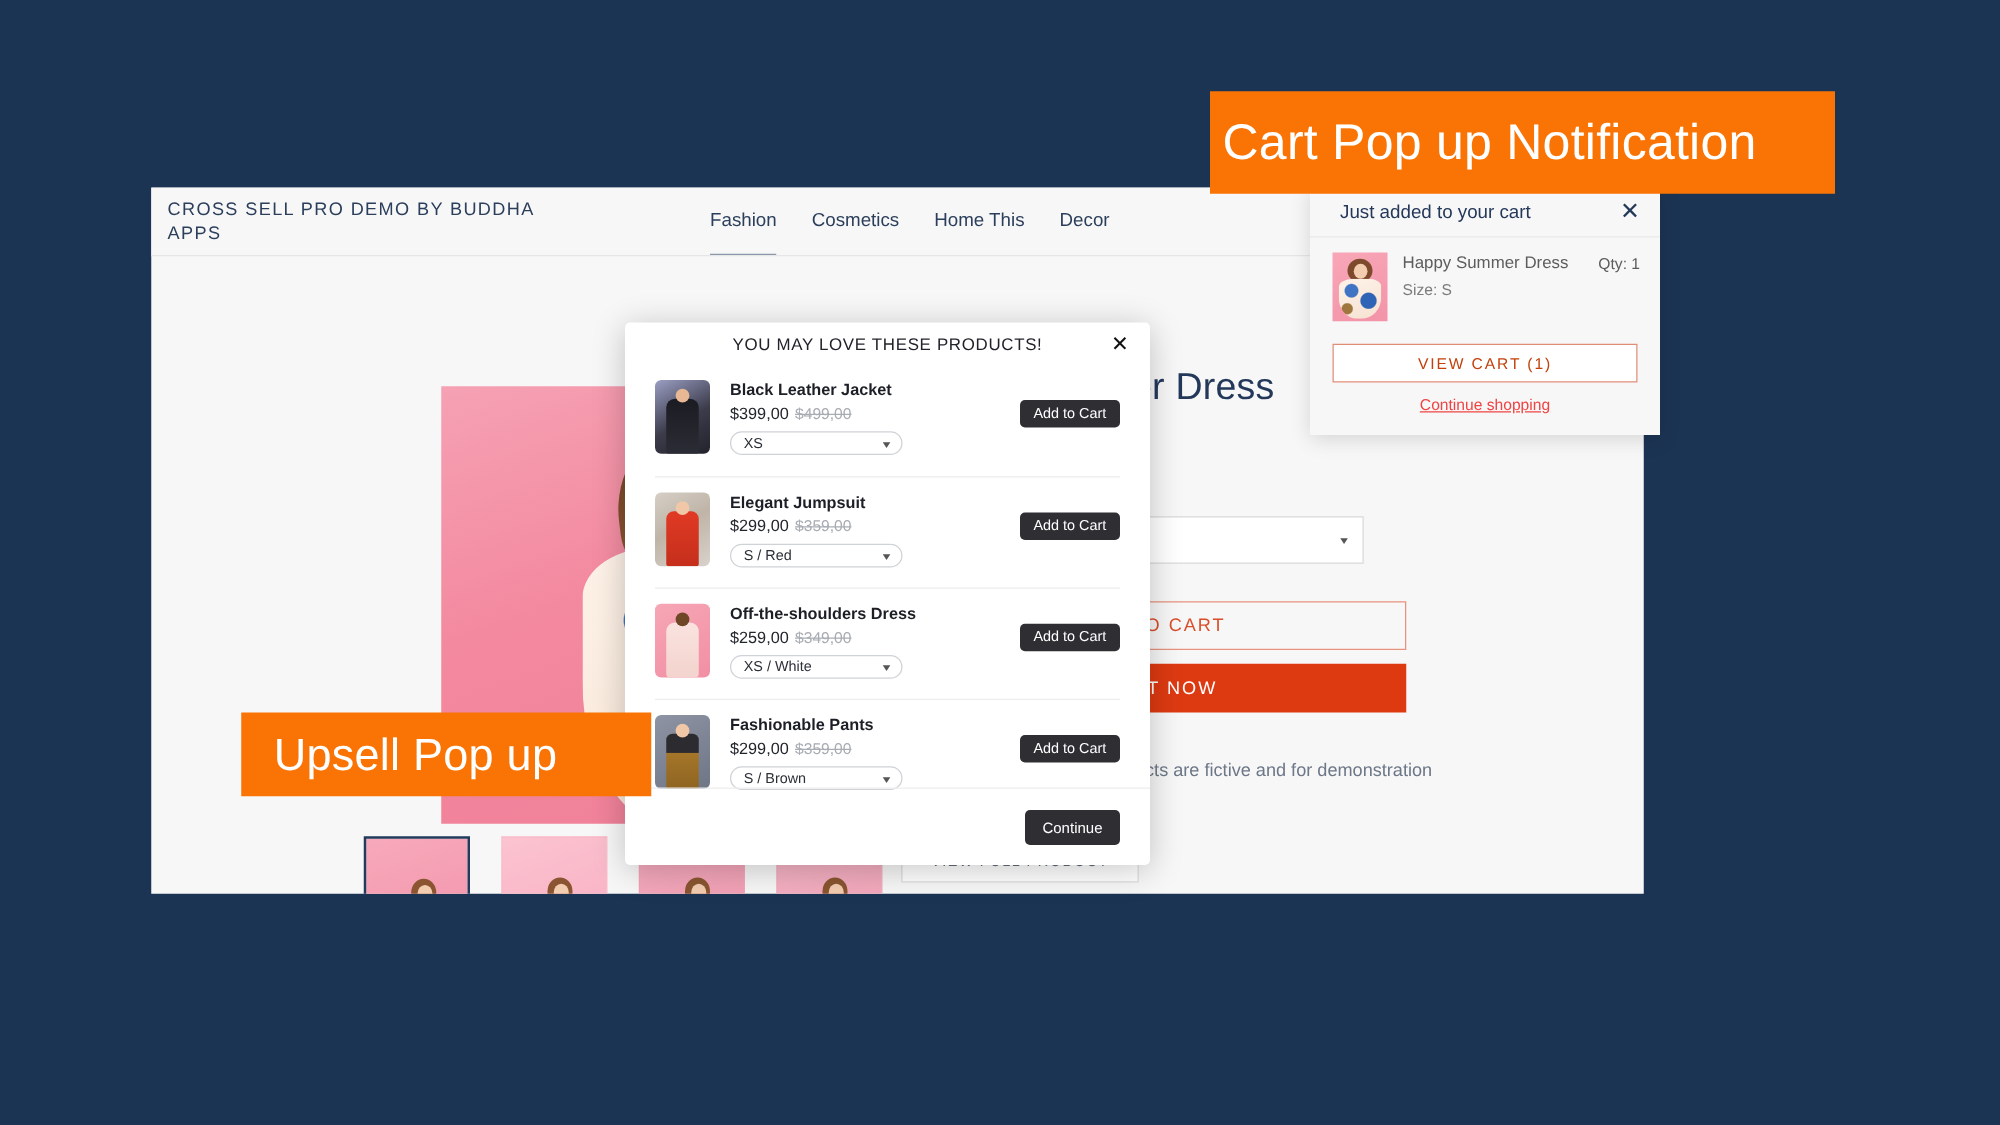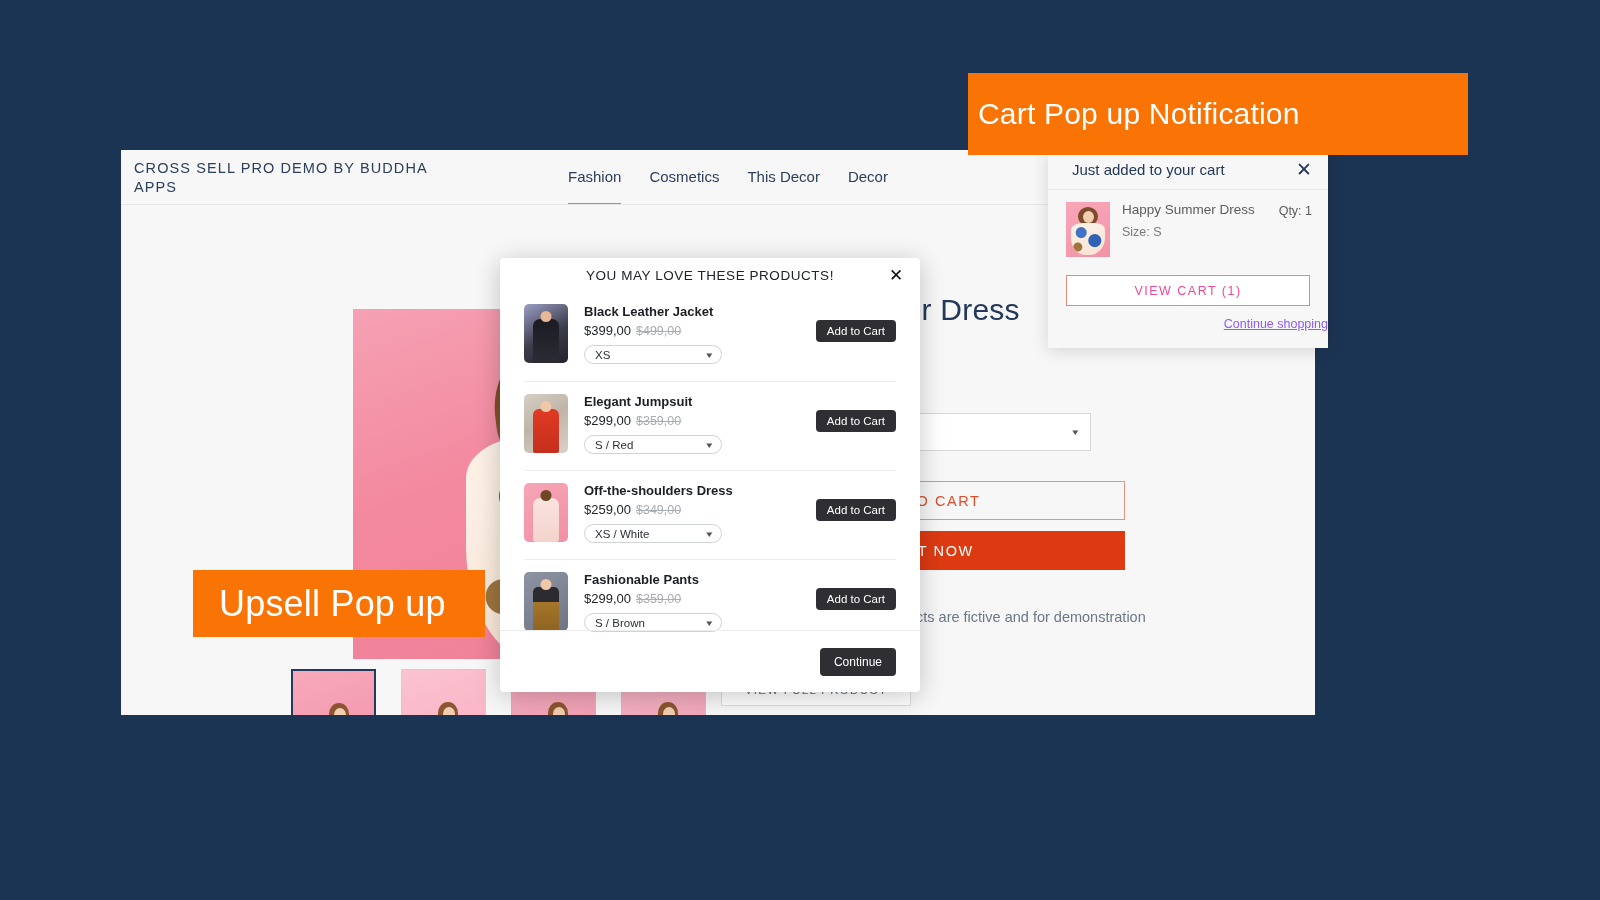--- a/index.html
+++ b/index.html
@@ -283,58 +283,58 @@
       linear-gradient(160deg,#fdf2e8,#f6e2d2);
     border-radius: 34% 30% 46% 44% / 22% 20% 54% 52%;
   }
   .cn-info { flex: 1; padding-left: 12px; }
   .cn-name { font-size: 13.5px; line-height: 16px; color: #5d5d5d; }
   .cn-size { margin-top: 7px; font-size: 12.5px; color: #7b7b7b; }
   .cn-qty { font-size: 12.5px; color: #5d5d5d; padding-top: 2px; }
   .btn-viewcart {
     margin: 12px 18px 0; height: 31px;
     border: 1px solid #e08d78; background: #fff;
-    color: #ec4899; font-size: 12.5px; letter-spacing: 1.5px;
+    color: #c2410c; font-size: 12.5px; letter-spacing: 1.5px;
     display: flex; align-items: center; justify-content: center;
   }
   .cn-continue {
-    margin-top: 11px; text-align: right;
-    font-size: 12.5px; color: #8b5cf6;
+    margin-top: 11px; text-align: center;
+    font-size: 12.5px; color: #ef4444;
     text-decoration: underline;
   }
 
   
   .annot {
     position: absolute;
     background: #f97405; color: #fff;
     display: flex; align-items: center;
     font-weight: 300;
   }
   #annot-cart {
     left: 968px; top: 73px; width: 500px; height: 82px;
-    padding-left: 10px; font-size: 30px; letter-spacing: .2px;
+    padding-left: 10px; font-size: 40px; letter-spacing: .2px;
   }
   #annot-upsell {
-    left: 193px; top: 570px; width: 292px; height: 67px;
+    left: 193px; top: 570px; width: 328px; height: 67px;
     padding-left: 26px; font-size: 36px; letter-spacing: .2px;
   }
 </style>
 </head>
 <body>
 
 <div id="stage">
 
   <div id="site">
 
     <div class="site-header">
       <div class="brand">CROSS SELL PRO DEMO BY BUDDHA APPS</div>
       <div class="nav">
         <a class="active" href="#">Fashion</a>
         <a href="#">Cosmetics</a>
-        <a href="#">This Decor</a>
+        <a href="#">Home This</a>
         <a href="#">Decor</a>
       </div>
     </div>
 
     <div class="product-area">
 
       <div class="gallery-main">
         <div class="model">
           <div class="m-hair"></div>
           <div class="m-face"></div>

